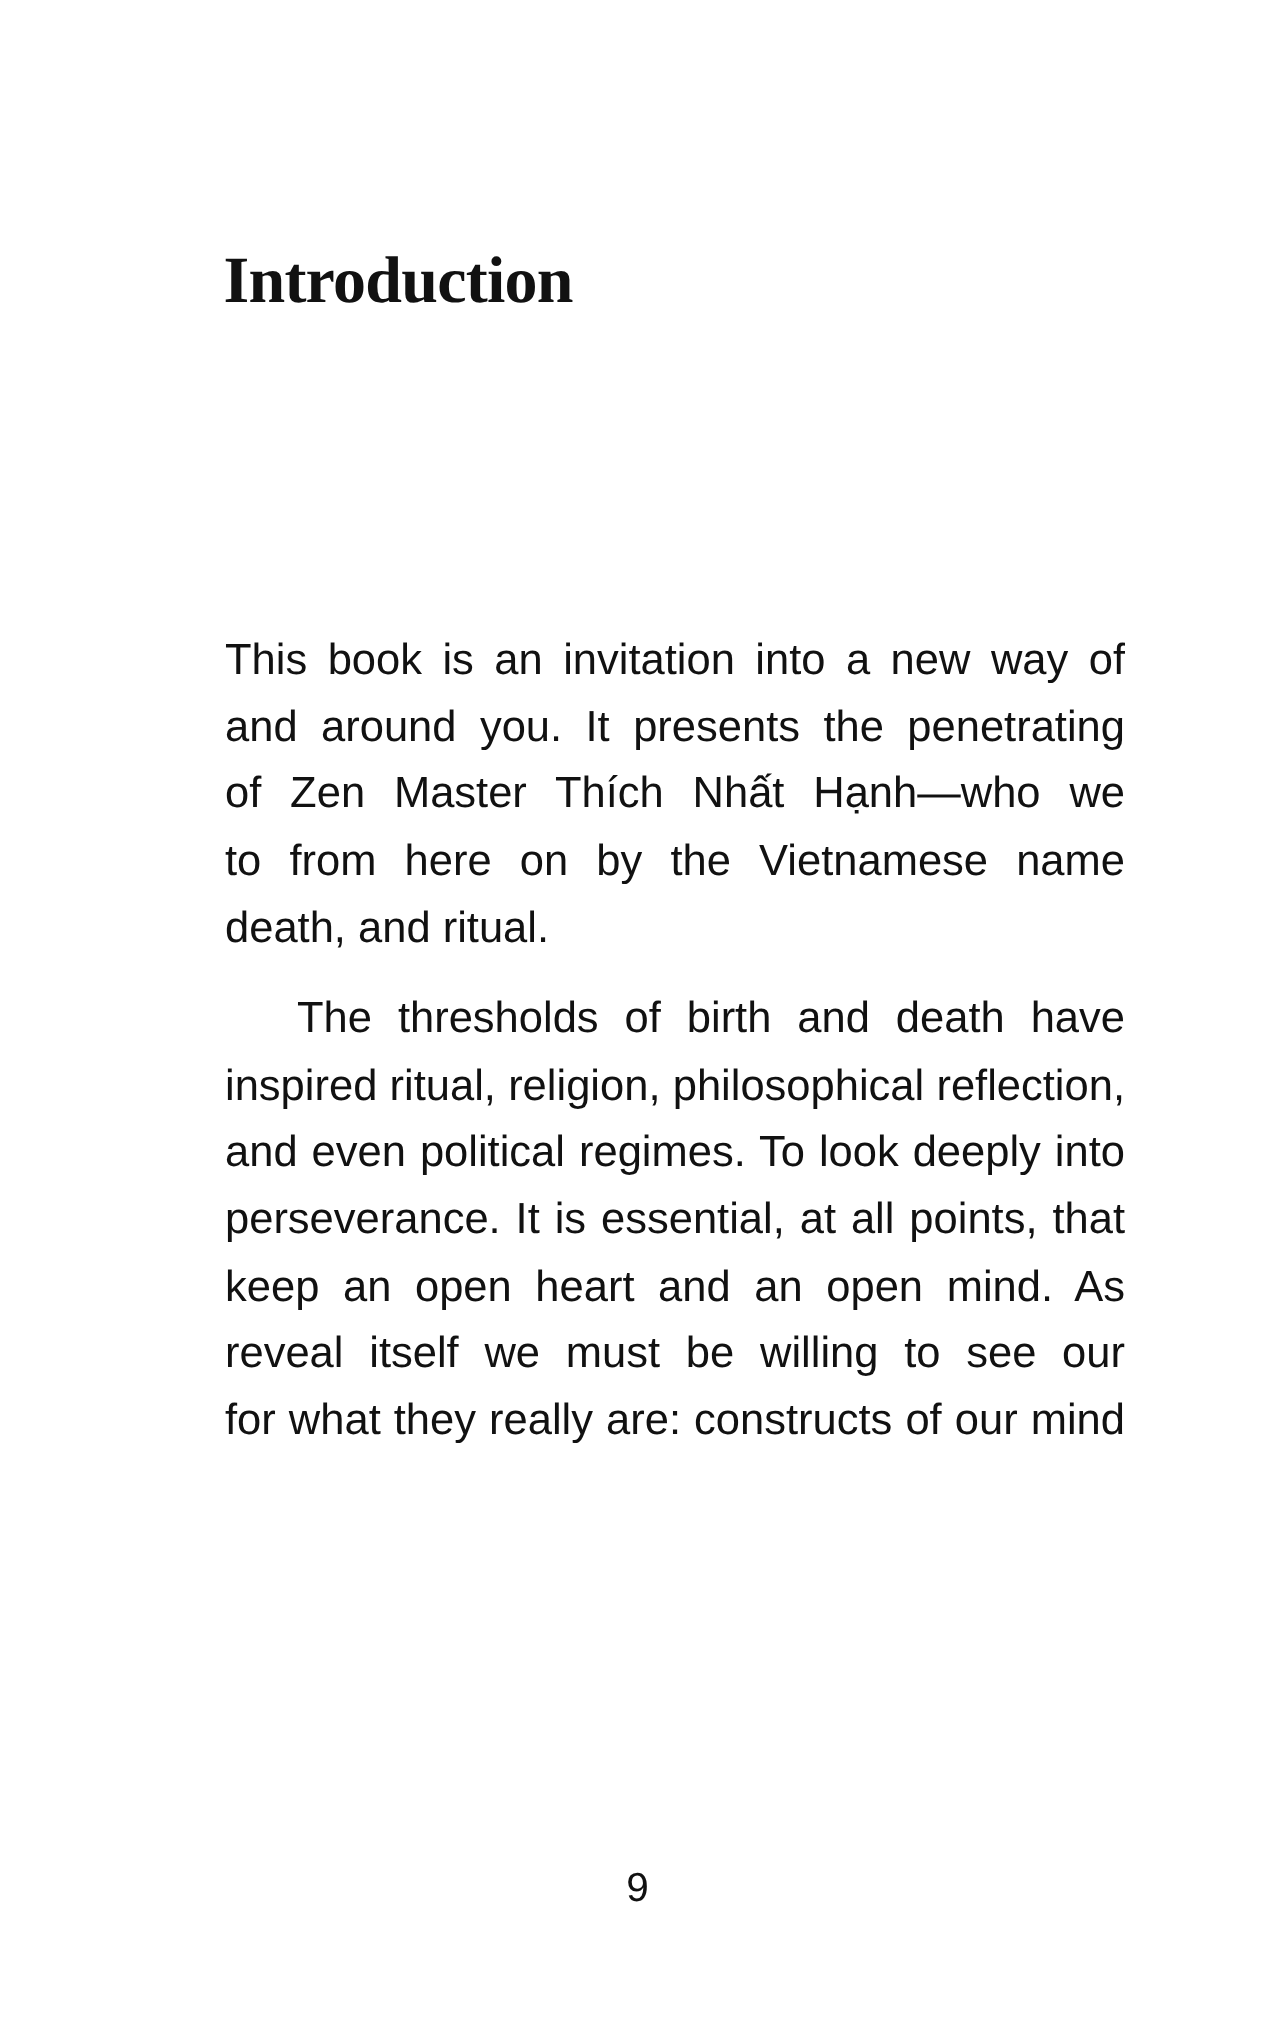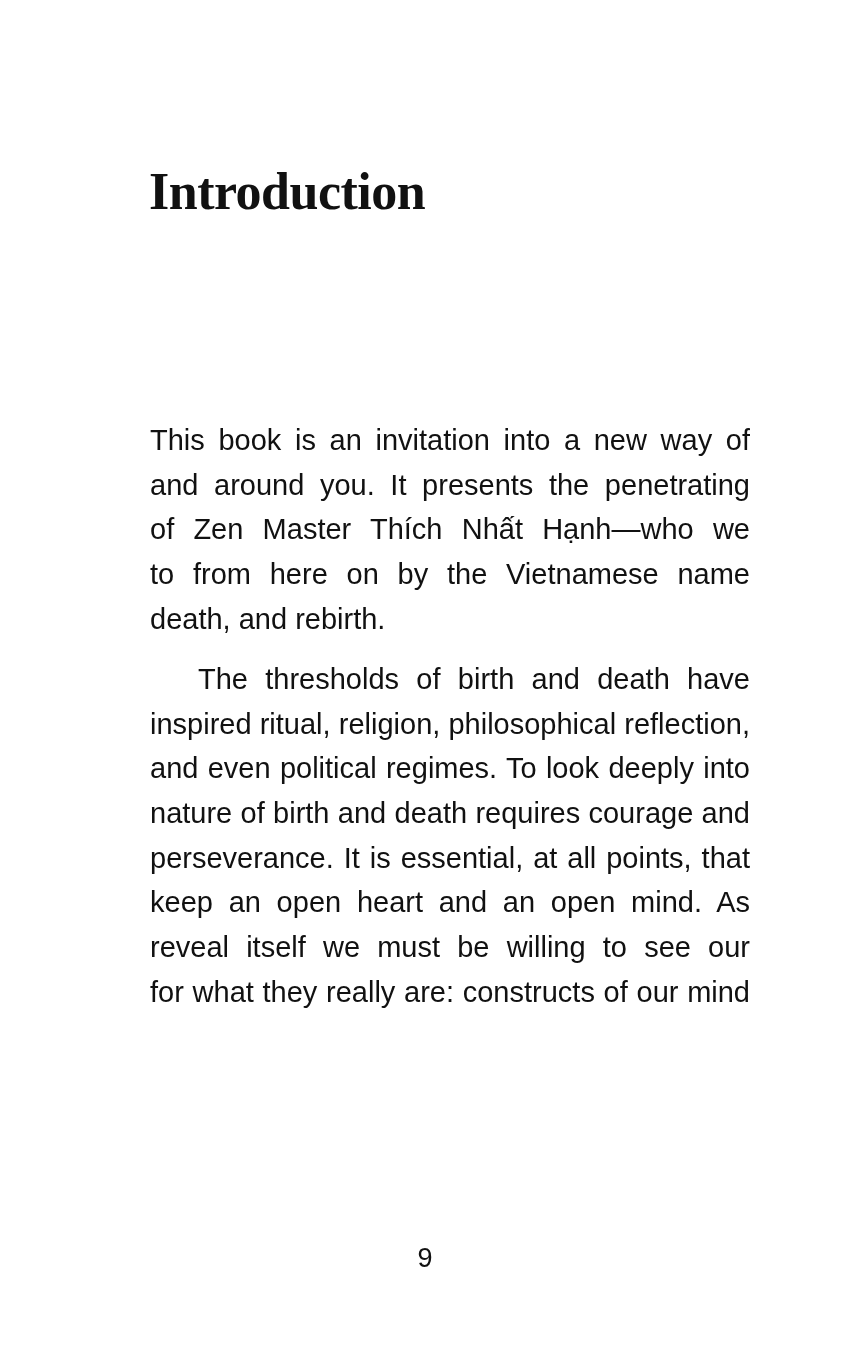--- a/index.html
+++ b/index.html
@@ -17,21 +17,21 @@
     background: #ffffff;
     overflow: hidden;
   }
   .chapter-title {
     position: absolute;
     left: 149px;
     top: 163px;
     margin: 0;
     font-family: "Liberation Serif", "DejaVu Serif", serif;
     font-weight: bold;
-    font-size: 52px;
+    font-size: 44px;
     letter-spacing: -0.5px;
     line-height: 1.1;
     color: #111111;
   }
   .text-body {
     position: absolute;
     left: 150px;
     top: 418px;
     width: 600px;
     color: #111111;
@@ -66,25 +66,24 @@
 <body style="background: rgb(255, 255, 255);">
 
 <div class="page" style="background: rgb(255, 255, 255);">
   <h1 class="chapter-title">Introduction</h1>
 
   <div class="text-body">
       <div class="line">This book is an invitation into a new way of look-</div>
       <div class="line">and around you. It presents the penetrating vision</div>
       <div class="line">of Zen Master Thích Nhất Hạnh—who we refer</div>
       <div class="line">to from here on by the Vietnamese name “Thầy,”</div>
-      <div class="line endpara">death, and rebirth.</div>
+      <div class="line endpara">death, and ritual.</div>
       <div class="line indent">The thresholds of birth and death have</div>
       <div class="line">inspired ritual, religion, philosophical reflection,</div>
       <div class="line">and even political regimes. To look deeply into the</div>
-      <div class="line">nature of birth and death requires courage and</div>
       <div class="line">perseverance. It is essential, at all points, that we</div>
       <div class="line">keep an open heart and an open mind. As Thầy</div>
       <div class="line">reveal itself we must be willing to see our notions</div>
       <div class="line">for what they really are: constructs of our mind</div>
     </div>
 
   <div class="page-number">9</div>
 </div>
 
 </body></html>

